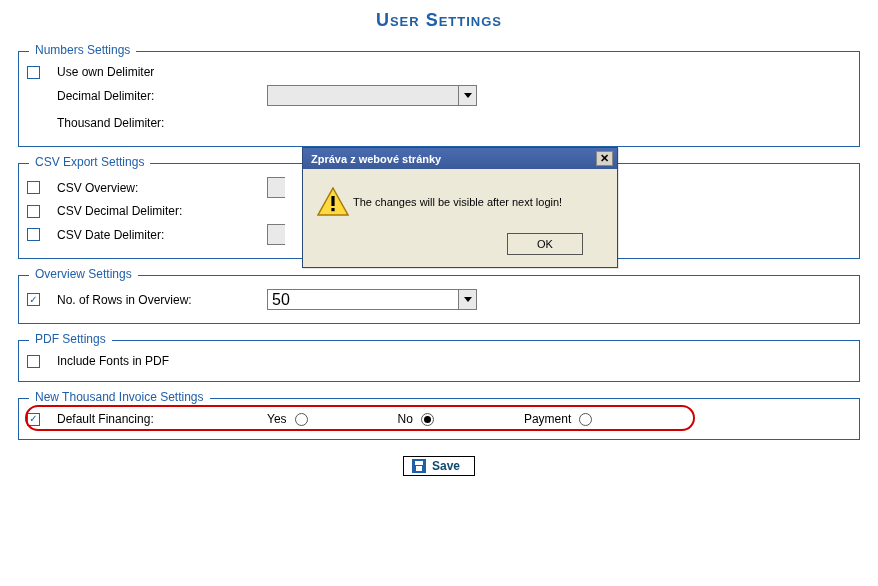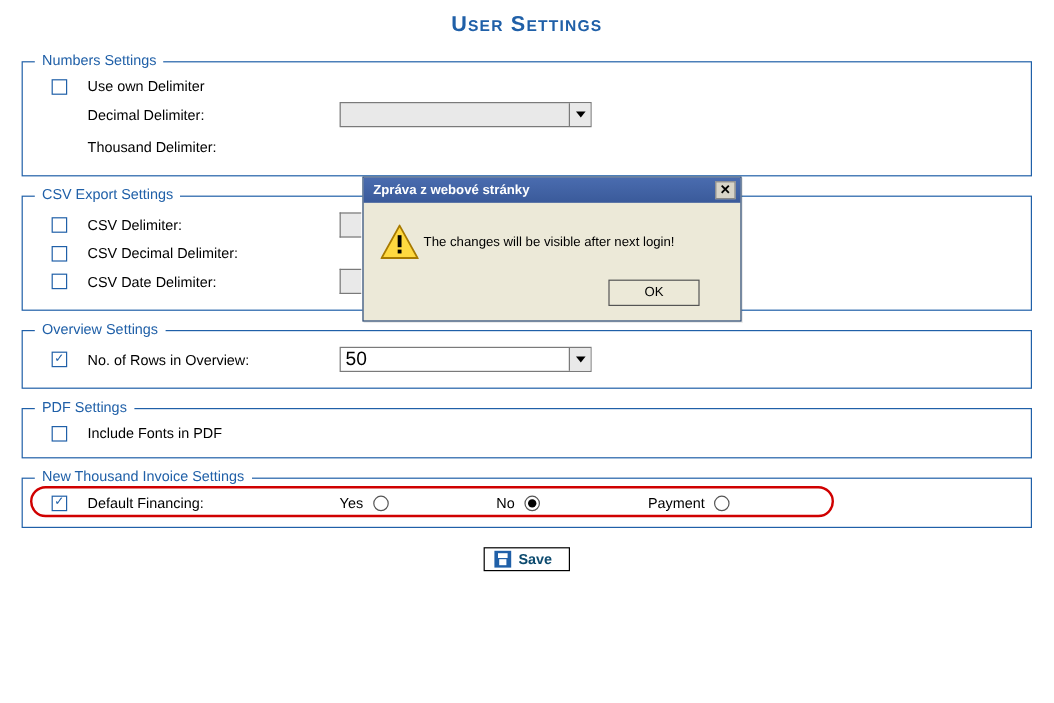--- a/index.html
+++ b/index.html
@@ -17,21 +17,21 @@
     color: #2060a8;
     font-weight: bold;
     font-variant: small-caps;
     font-size: 18px;
     letter-spacing: 1px;
     margin: 10px 0 20px 0;
   }
   .fieldset {
     border: 1px solid #2060a8;
     margin: 0 18px 16px 18px;
-    padding: 10px 12px 10px 24px;
+    padding: 10px 12px 10px 8px;
     position: relative;
   }
   .legend {
     position: absolute;
     top: -9px;
     left: 10px;
     background: #fff;
     color: #2060a8;
     padding: 0 6px;
     font-size: 12px;
@@ -243,21 +243,21 @@
       </div>
     </div>
   </div>
 
   <div class="fieldset">
     <div class="legend">CSV Export Settings</div>
     <div class="row">
       <div class="cbcell">
           <span class="cb"></span>
         </div>
-      <div class="lbl">CSV Delimiter:</div>
+      <div class="lbl">CSV Overview:</div>
       <div style="width:18px;height:21px;border:1px solid #7a7a7a;border-right:none;background:#e9e9e9"></div>
     </div>
     <div class="row">
       <div class="cbcell">
           <span class="cb"></span>
         </div>
       <div class="lbl">CSV Decimal Delimiter:</div>
     </div>
     <div class="row">
       <div class="cbcell">

